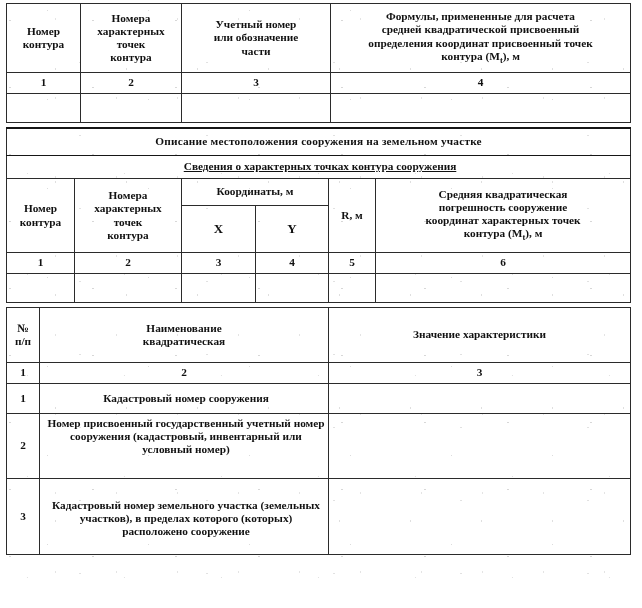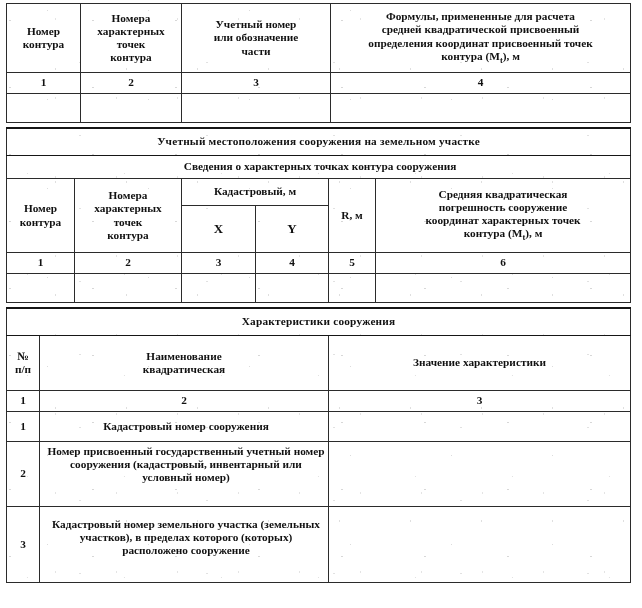--- a/index.html
+++ b/index.html
@@ -72,20 +72,21 @@
     height: 24px;
     border-top: 2.6px solid #161616 !important;
     border-bottom: 1.6px solid #161616 !important;
   }
   .subband {
     text-align: left;
     font-size: 11.8px;
     font-weight: bold;
     height: 20px;
     padding-left: 5px !important;
+    text-decoration: underline;
   }
 
   .gap {
     height: 4px;
   }
 
   .hdr-tall { height: 66px; }
   .hdr-tall2 { height: 70px; }
   .hdr-chr { height: 52px; }
 
@@ -160,37 +161,37 @@
     <colgroup>
       <col style="width:68px">
           <col style="width:107px">
           <col style="width:74px">
           <col style="width:73px">
           <col style="width:47px">
           <col style="width:255px">
     </colgroup>
     <tbody>
       <tr>
-        <td class="band" colspan="6">Учетный местоположения сооружения на земельном участке</td>
+        <td class="band" colspan="6">Описание местоположения сооружения на земельном участке</td>
       </tr>
       <tr>
         <td class="subband" colspan="6">Сведения о характерных точках контура сооружения</td>
       </tr>
       <tr>
         <td class="hdr-tall2" rowspan="2">
           <span>Номер</span><br>
           <span>контура</span>
         </td>
         <td rowspan="2">
           <span>Номера</span><br>
           <span>характерных</span><br>
           <span>точек</span><br>
           <span>контура</span>
         </td>
-        <td colspan="2" style="height:24px">Кадастровый, м</td>
+        <td colspan="2" style="height:24px">Координаты, м</td>
         <td rowspan="2">R, м</td>
         <td rowspan="2">
           <span>Средняя квадратическая</span><br>
           <span>погрешность  сооружение</span><br>
           <span>координат характерных точек</span><br>
           <span>контура (M</span><span class="sub">t</span><span>), м</span>
         </td>
       </tr>
       <tr>
         <td style="height:44px;font-size:13px">X</td>
@@ -218,23 +219,20 @@
   <div class="gap"></div>
 
   <table class="doc">
     <colgroup>
       <col style="width:33px">
           <col style="width:289px">
           <col style="width:302px">
     </colgroup>
     <tbody>
       <tr>
-        <td class="band" colspan="3">Характеристики сооружения</td>
-      </tr>
-      <tr>
         <td class="hdr-chr">
           <span>№</span><br>
           <span>п/п</span>
         </td>
         <td>
           <span>Наименование</span><br>
           <span>квадратическая</span>
         </td>
         <td>Значение характеристики</td>
       </tr>
@@ -249,20 +247,20 @@
         <td class="lbl">Кадастровый номер сооружения</td>
         <td></td>
       </tr>
       <tr>
         <td class="numcell" style="height:62px">2</td>
         <td class="lbl" style="vertical-align:top;padding-top:3px">Номер присвоенный государственный учетный номер сооружения (кадастровый, инвентарный или условный номер)</td>
         <td></td>
       </tr>
       <tr>
         <td class="numcell" style="height:73px">3</td>
-        <td class="lbl" style="vertical-align:top;padding-top:11px">Кадастровый номер земельного участка (земельных участков), в пределах которого (которых) расположено сооружение</td>
+        <td class="lbl" style="vertical-align:top;padding-top:20px">Кадастровый номер земельного участка (земельных участков), в пределах которого (которых) расположено сооружение</td>
         <td></td>
       </tr>
     </tbody>
   </table>
 
 </div>
 </div>
 
 </body></html>

